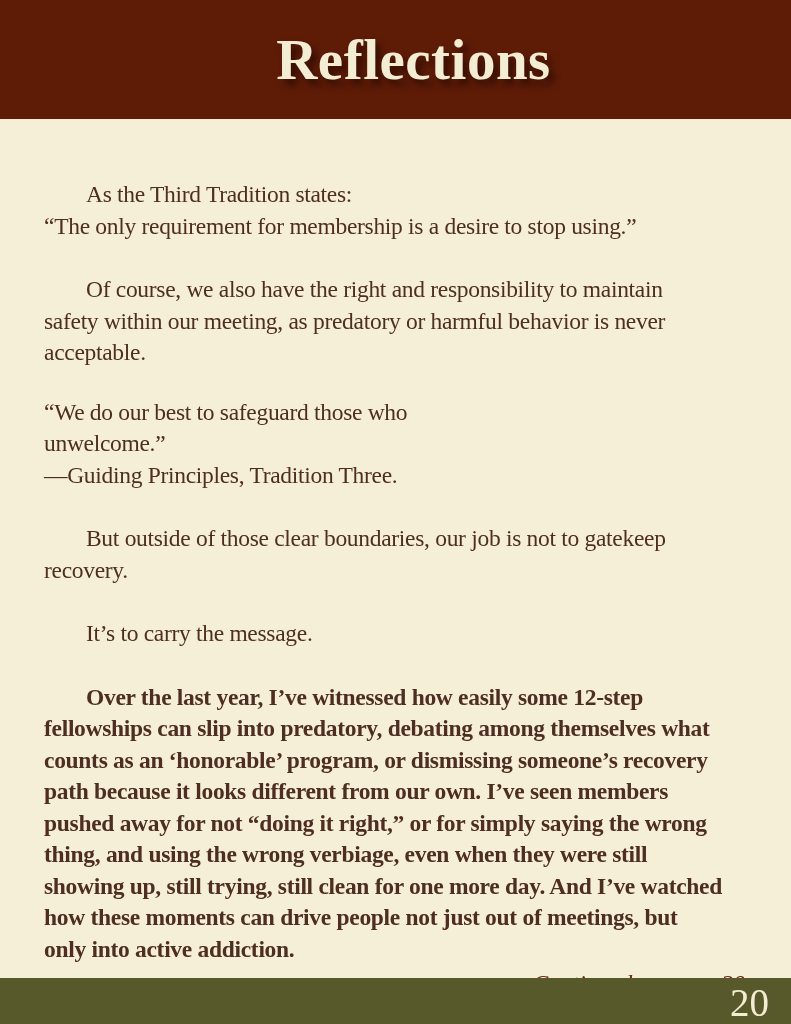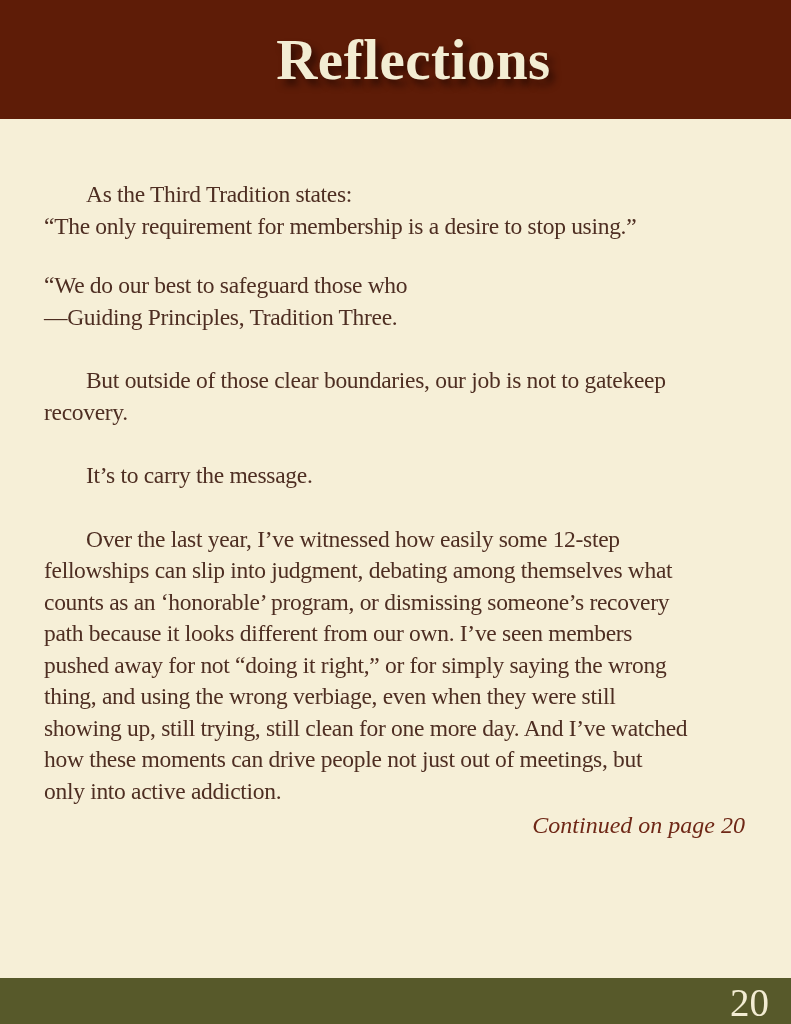--- a/index.html
+++ b/index.html
@@ -33,20 +33,21 @@
     text-shadow: 5px 6px 7px rgba(25, 5, 0, 0.6);
   }
   .article {
     padding: 28px 44px 0 44px;
   }
   .para {
     margin: 0 0 28px 0;
   }
   .para:last-of-type {
     margin-bottom: 2px;
+    font-weight: bold;
   }
   .line {
     font-size: 23.5px;
     line-height: 31.5px;
     color: #4e2e22;
     letter-spacing: -0.3px;
     white-space: nowrap;
   }
   .line.indent {
     padding-left: 42px;
@@ -89,31 +90,37 @@
     <h1>Reflections</h1>
   </header>
 
   <main class="article">
     <div id="paragraphs">
         <div class="para">
           <div class="line indent">As the Third Tradition states:</div>
           <div class="line">“The only requirement for membership is a desire to stop using.”</div>
         </div>
         <div class="para">
+          <div class="line indent">Of course, we also have the right and responsibility to maintain</div>
+          <div class="line">safety within our meeting, as predatory or harmful behavior is never</div>
+          <div class="line">acceptable.</div>
+        </div>
+        <div class="para">
           <div class="line">“We do our best to safeguard those who</div>
+          <div class="line">unwelcome.”</div>
           <div class="line">—Guiding Principles, Tradition Three.</div>
         </div>
         <div class="para">
           <div class="line indent">But outside of those clear boundaries, our job is not to gatekeep</div>
           <div class="line">recovery.</div>
           <div class="line indent">It’s to carry the message.</div>
         </div>
         <div class="para">
           <div class="line indent">Over the last year, I’ve witnessed how easily some 12-step</div>
-          <div class="line">fellowships can slip into judgment, debating among themselves what</div>
+          <div class="line">fellowships can slip into predatory, debating among themselves what</div>
           <div class="line">counts as an ‘honorable’ program, or dismissing someone’s recovery</div>
           <div class="line">path because it looks different from our own. I’ve seen members</div>
           <div class="line">pushed away for not “doing it right,” or for simply saying the wrong</div>
           <div class="line">thing, and using the wrong verbiage, even when they were still</div>
           <div class="line">showing up, still trying, still clean for one more day. And I’ve watched</div>
           <div class="line">how these moments can drive people not just out of meetings, but</div>
           <div class="line">only into active addiction.</div>
         </div>
       </div>
     <div class="continued">Continued on page 20</div>

